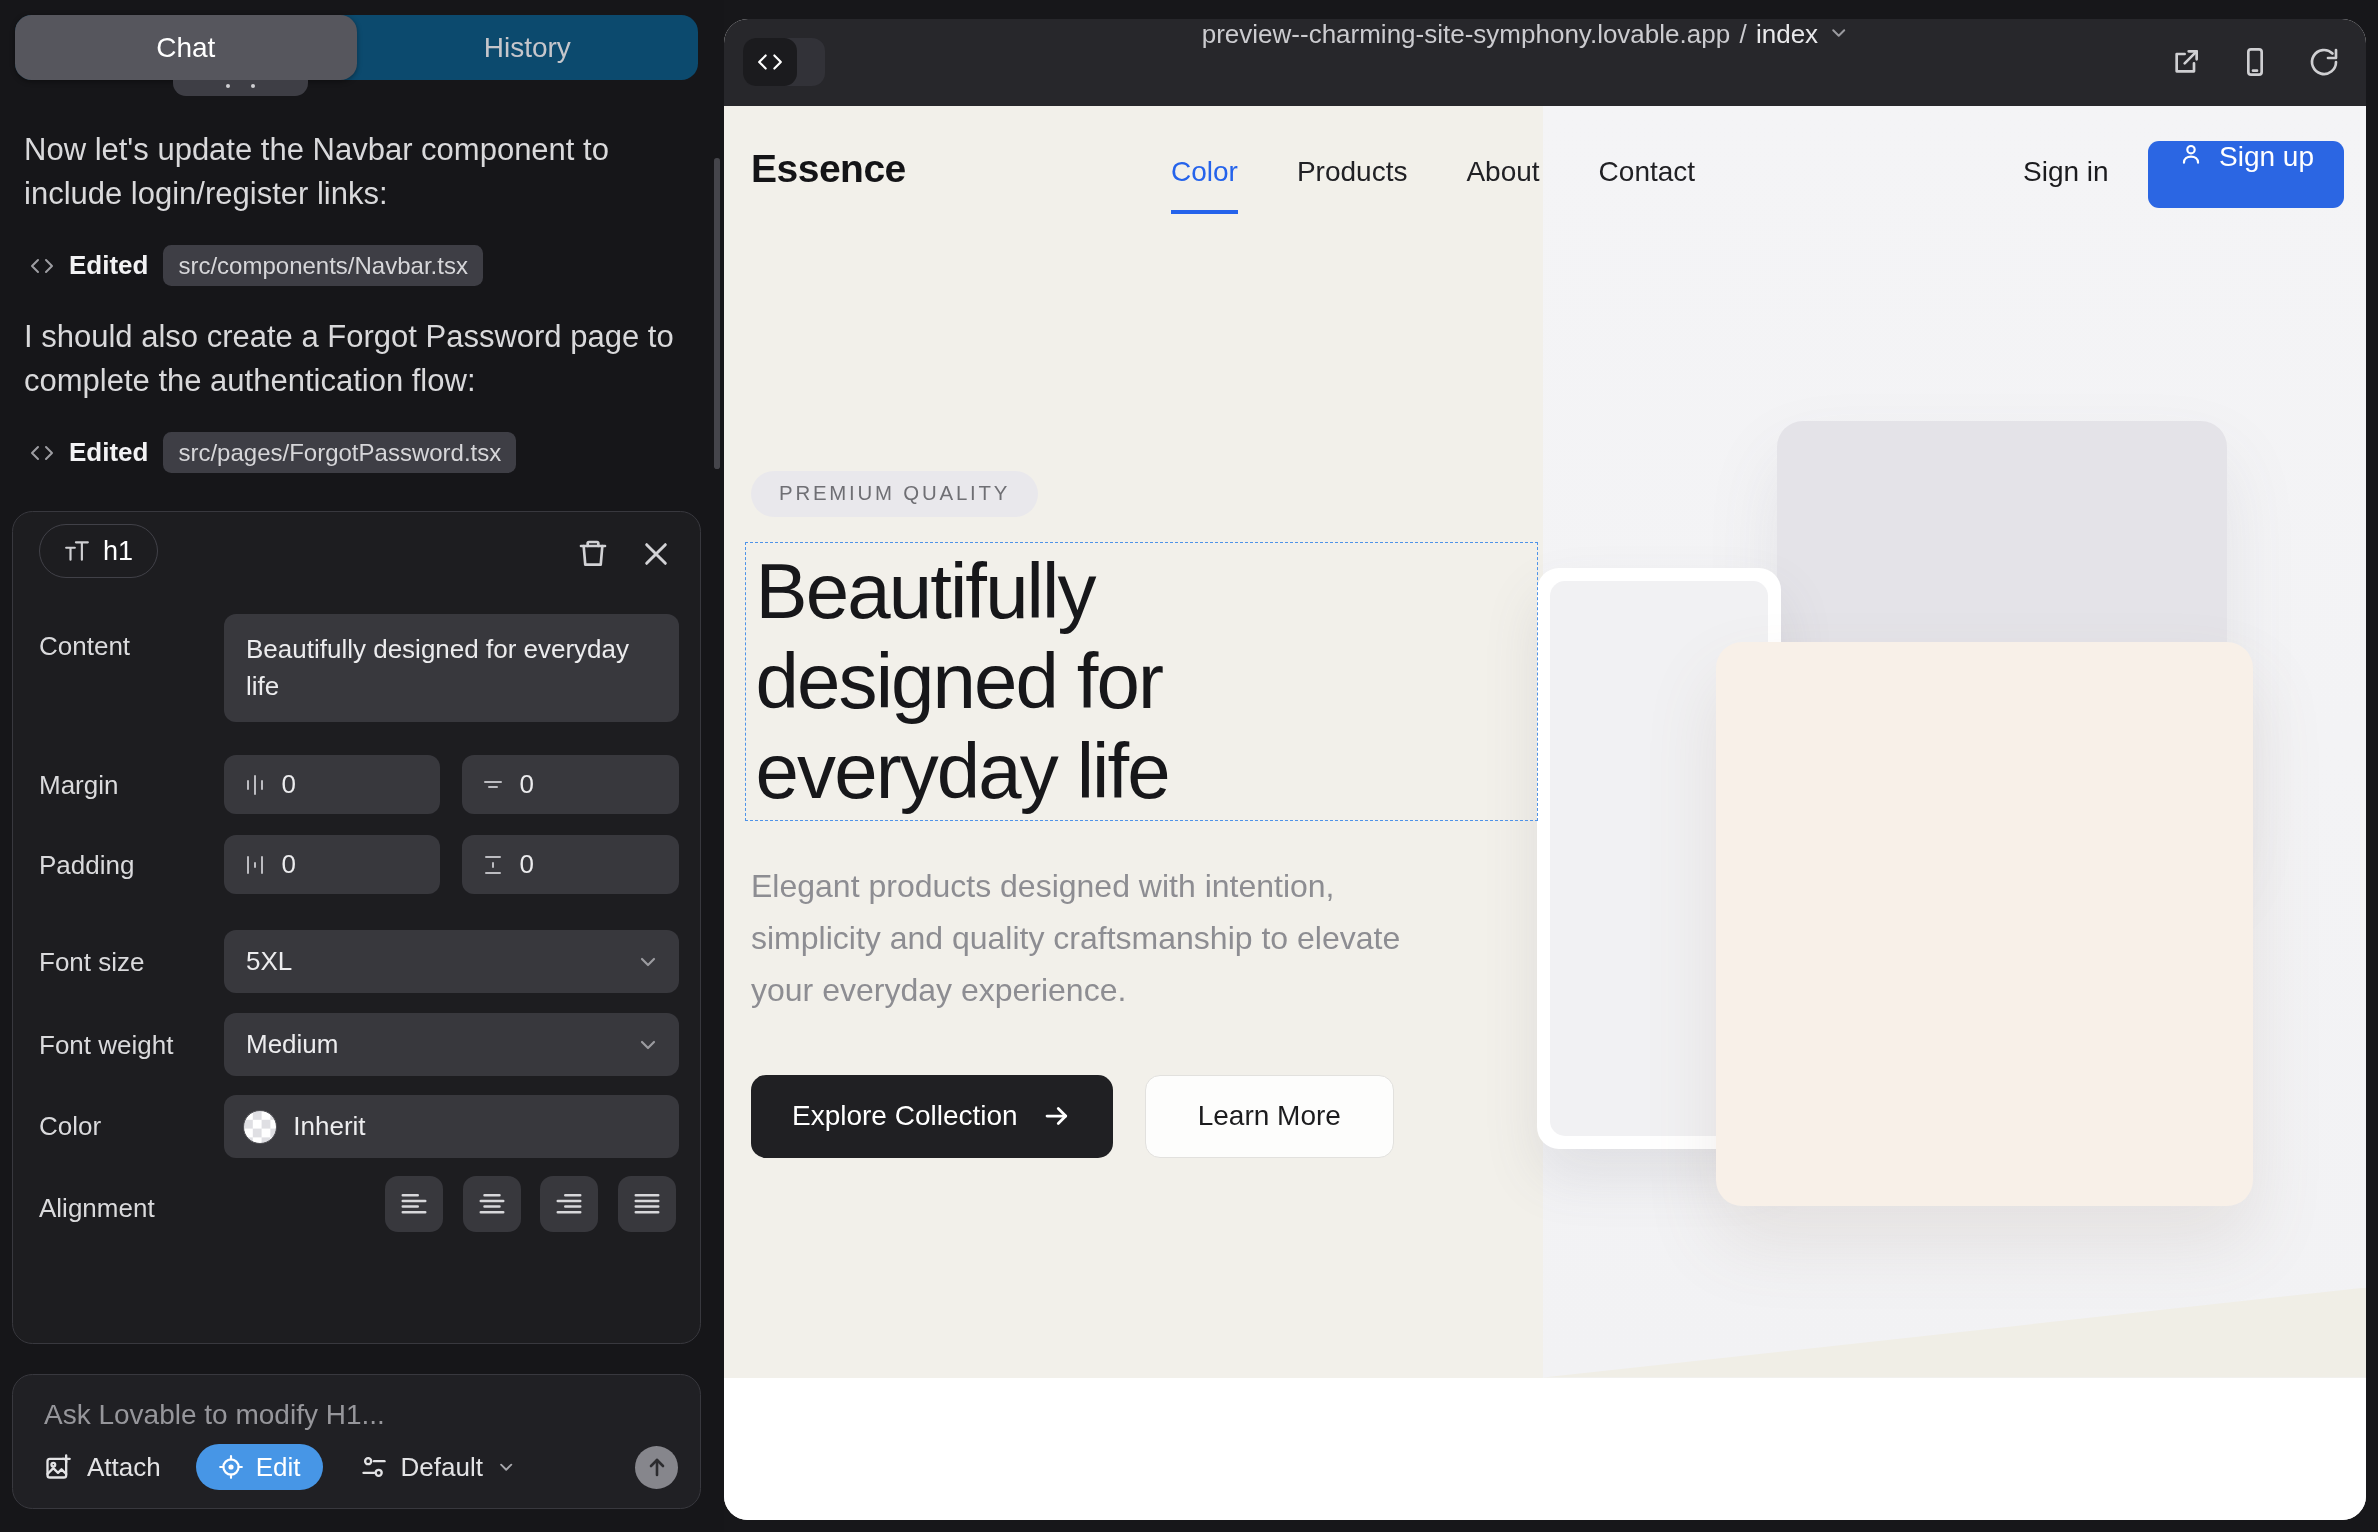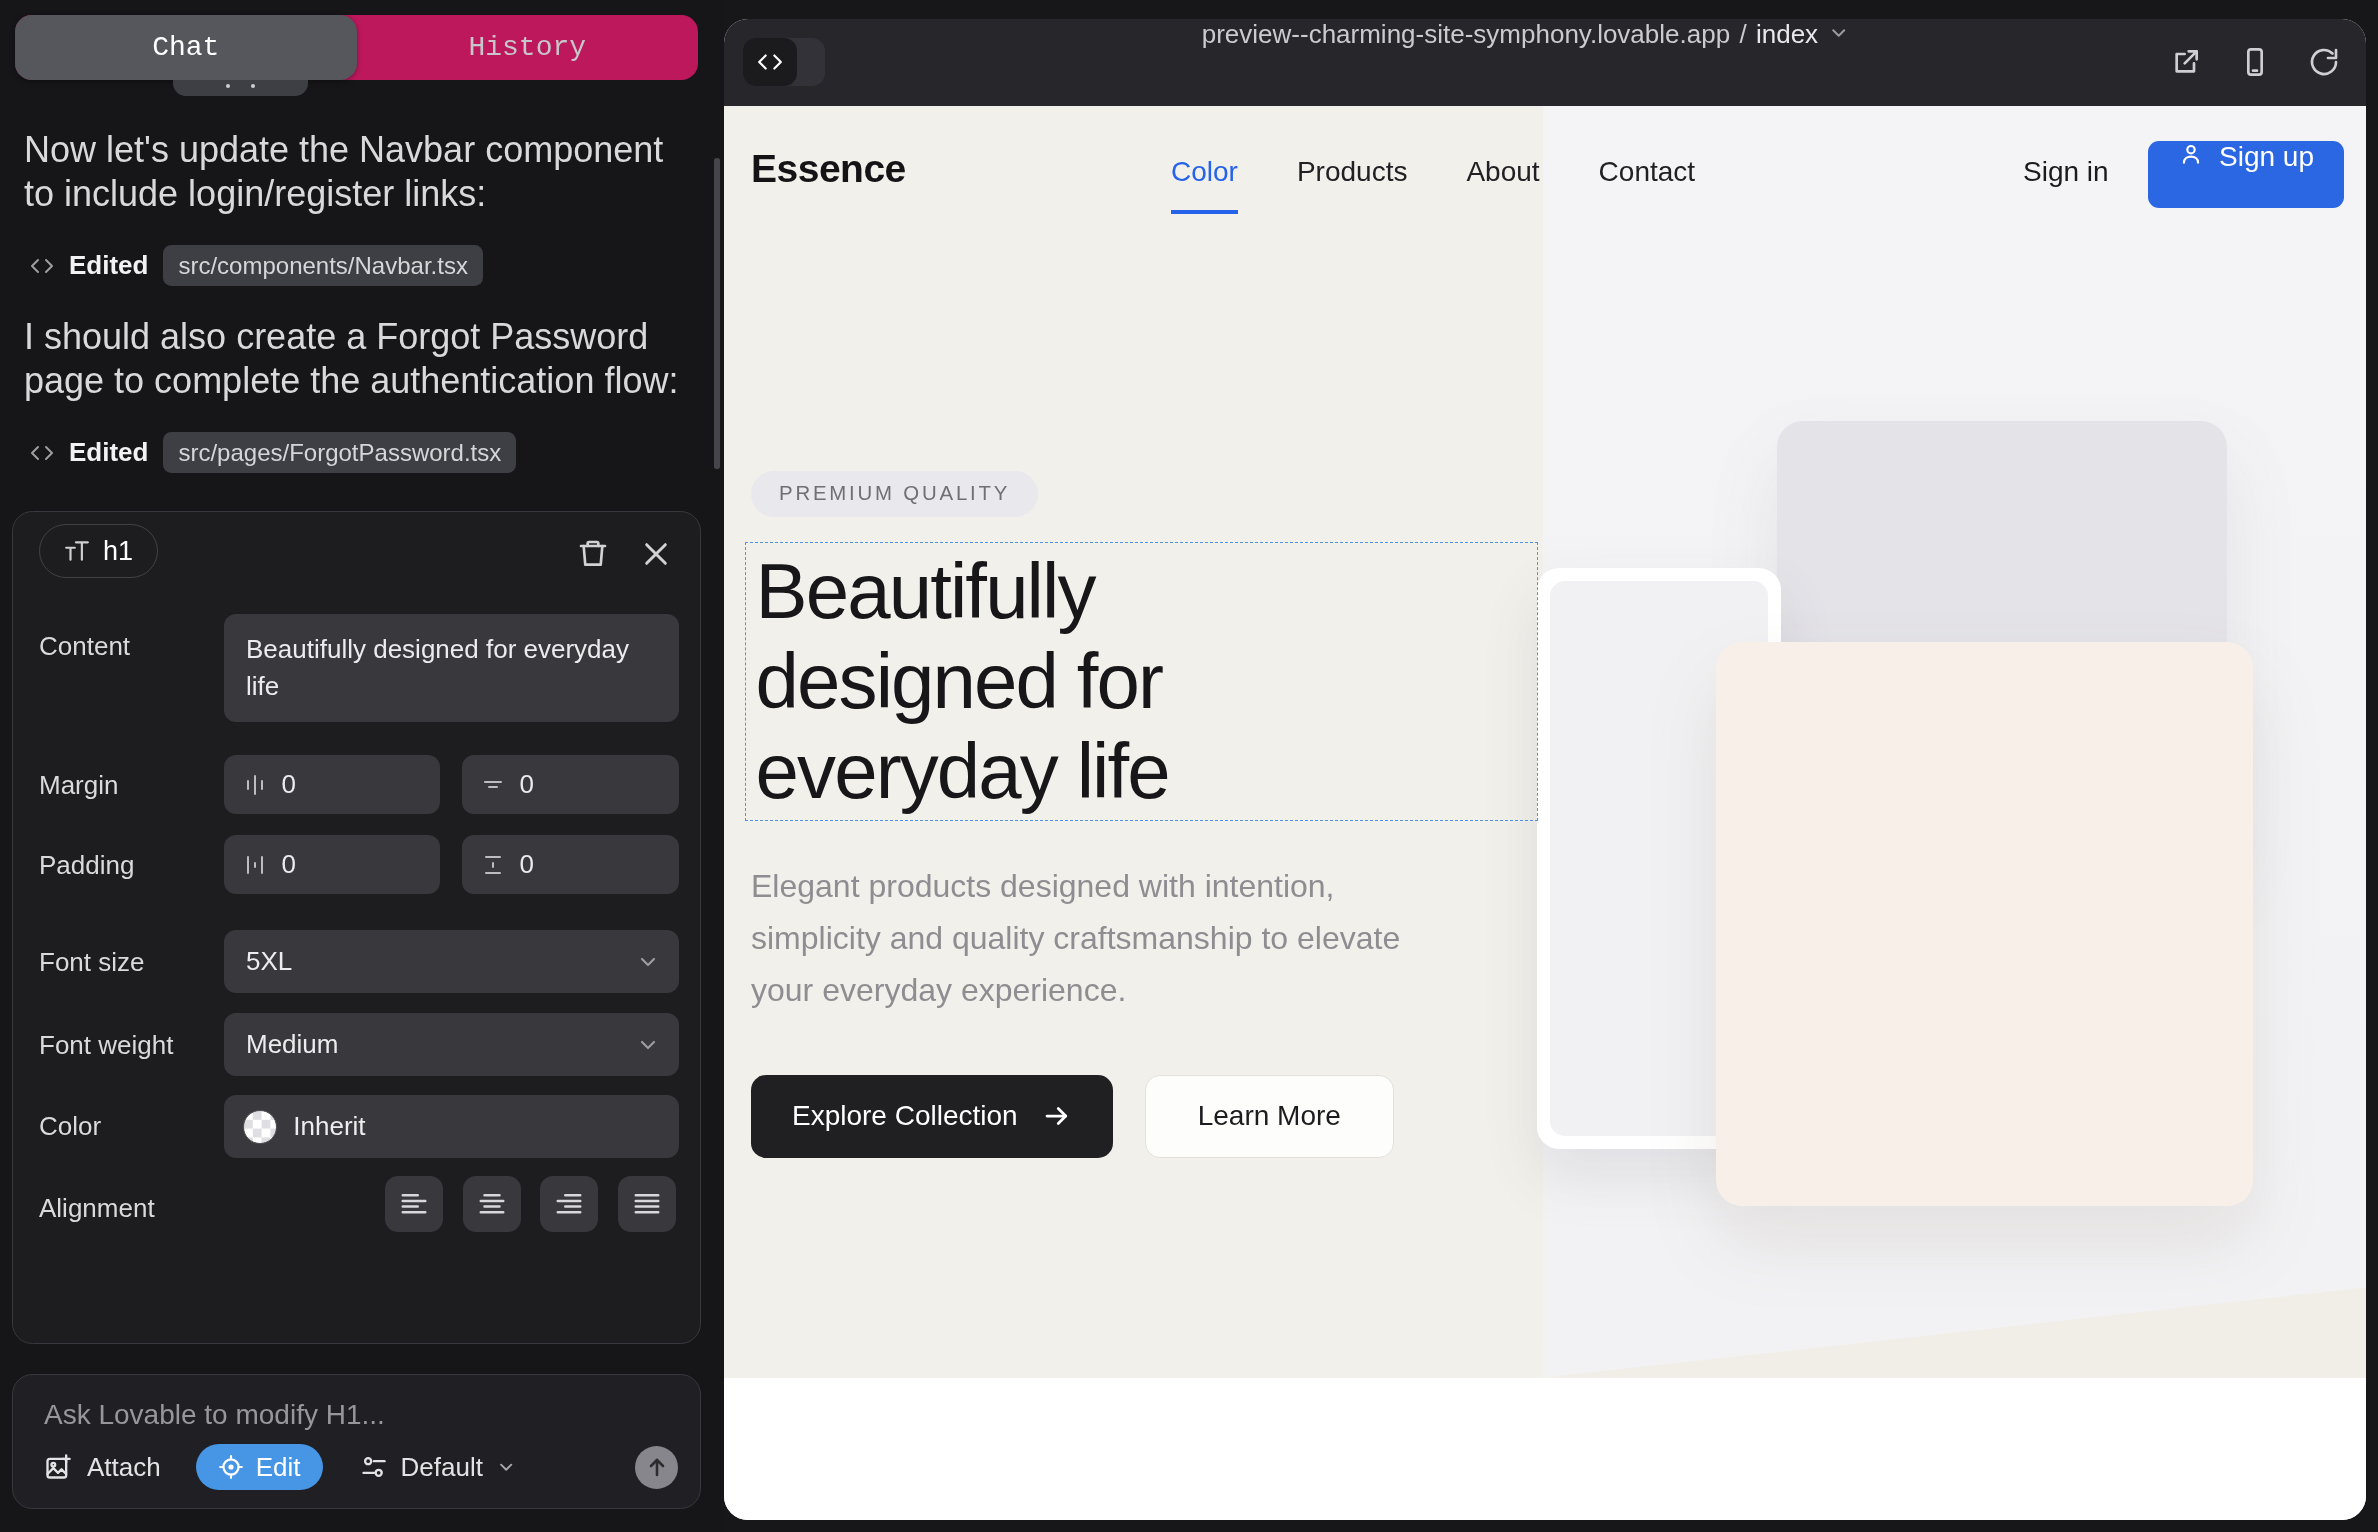--- a/index.html
+++ b/index.html
@@ -8,32 +8,32 @@
     background:#17171a;
     font-family:"Liberation Sans","DejaVu Sans",sans-serif;
     position:relative; overflow:hidden;
     -webkit-font-smoothing:antialiased;
   }
 
   
   .chat-panel { position:absolute; left:0; top:0; width:724px; height:1532px; background:#161619; }
 
   .tabbar { position:absolute; left:15px; top:15px; width:683px; height:65px;
-    background:#be185d; border-radius:16.7px; display:flex; align-items:center;font-family:Liberation Mono, monospace; }
+    background:#0c4a6e; border-radius:16.7px; display:flex; align-items:center; }
   .tab { flex:1; height:100%; display:flex; align-items:center; justify-content:center;
     font-size:28px; color:#c6c6cb; border-radius:16.7px; cursor:pointer; }
   .tab.active { background:#56565d; color:#ffffff; box-shadow:0 1.9px 5.6px rgba(0,0,0,.35); }
 
   .partial-pill { position:absolute; left:173px; top:80px; width:135px; height:16px;
     background:#3e3e45; border-radius:0 0 13px 13px; display:flex; justify-content:center; gap:20.4px; padding-top:3.7px; }
   .partial-pill .dot { width:4.6px; height:4.6px; border-radius:50%; background:#cfcfd3; }
 
   .scroll-thumb { position:absolute; left:714px; top:158px; width:5.6px; height:311px; background:#45454b; border-radius:2.8px; }
 
-  .msg { position:absolute; left:24px; width:659px; font-size:36px; line-height:44px; color:#d9d9db; }
+  .msg { position:absolute; left:24px; width:659px; font-size:31px; line-height:44px; color:#d9d9db; }
   .msg1 { top:128px; }
   .msg2 { top:315px; }
 
   .edited-row { position:absolute; left:30px; height:47px; display:flex; align-items:center; gap:15px; }
   .edited-row1 { top:242px; }
   .edited-row2 { top:429px; }
   .edited-row .code-ic { width:24px; height:24px; color:#9d9da2; }
   .edited-label { font-size:26px; font-weight:700; color:#f2f2f4; }
   .file-chip { background:#3e3e45; color:#d6d6d9; border-radius:8.3px; font-size:24px;
     padding:6.5px 15px; white-space:nowrap; cursor:pointer; }

